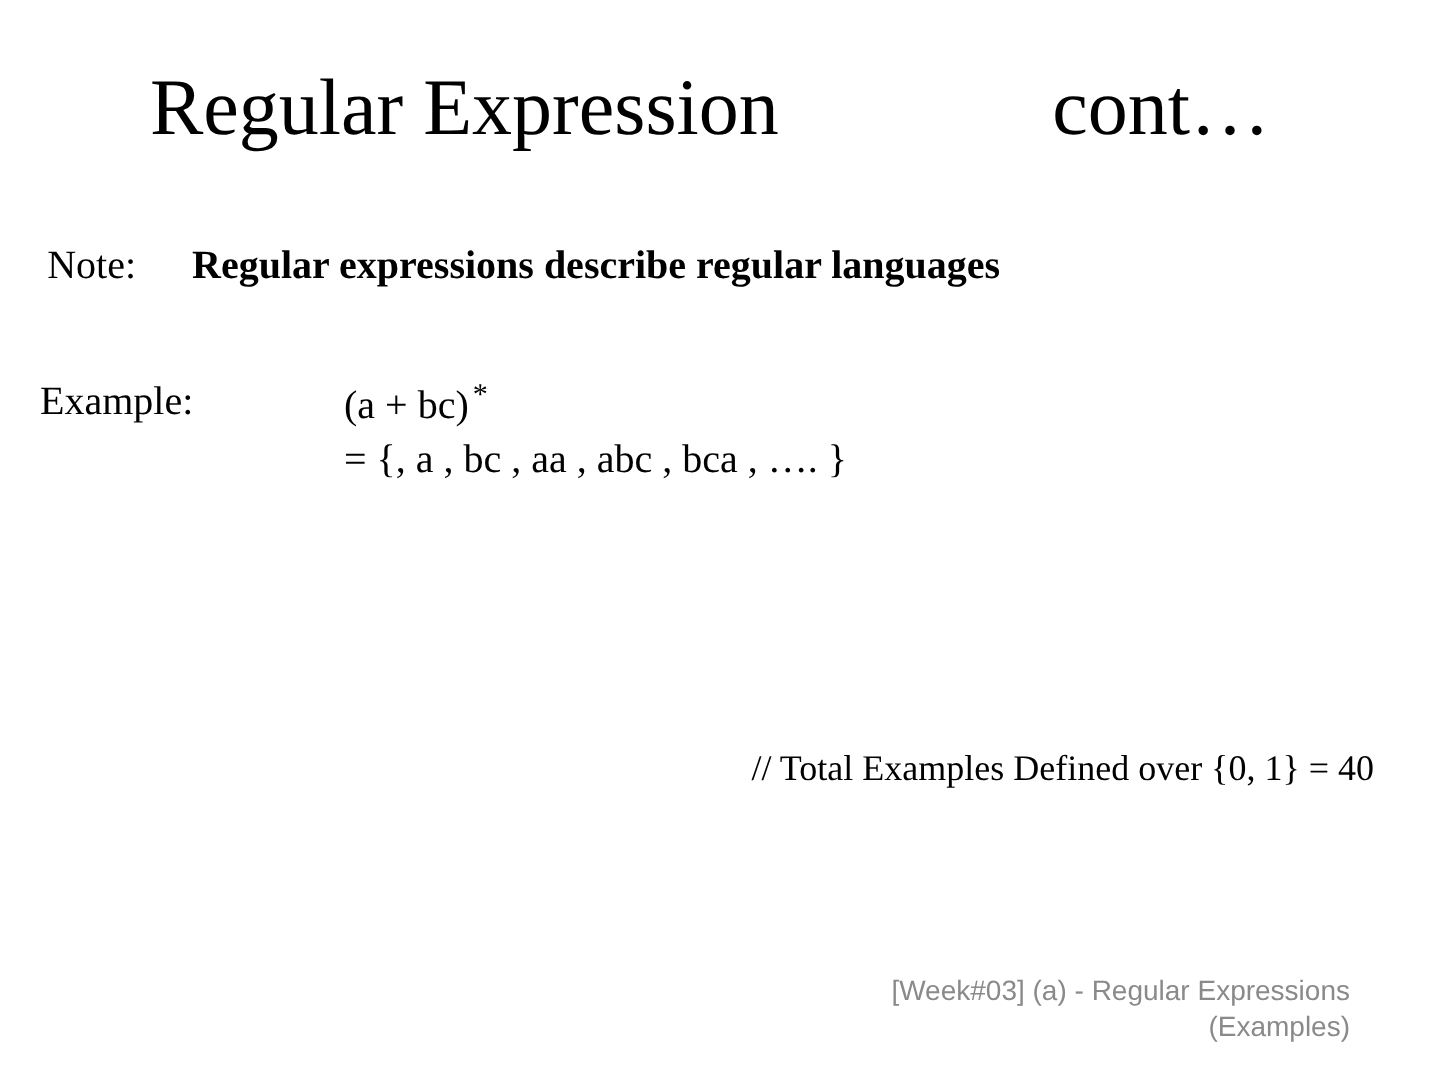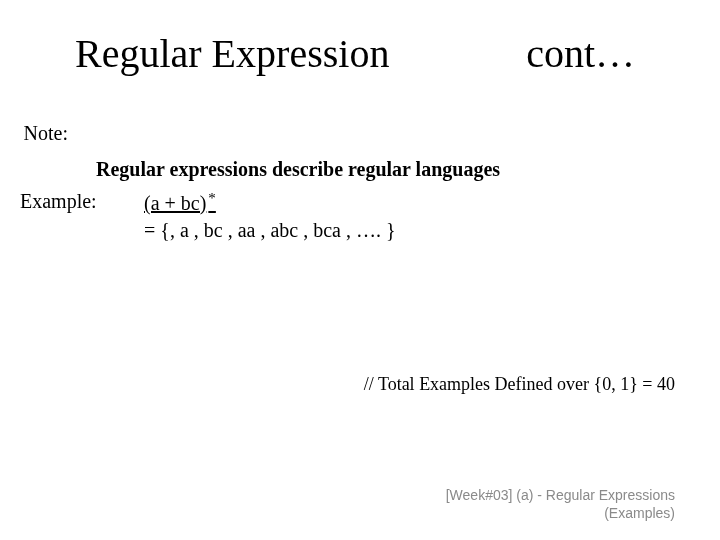--- a/index.html
+++ b/index.html
@@ -40,55 +40,53 @@
     font-size: 20px;
     display: flex;
     gap: 28px;
   }
   .note-label {
     min-width: 48px;
     text-align: right;
   }
   .note-text {
     font-weight: bold;
-    margin-top: 36px;
   }
   .example-row {
     position: absolute;
     top: 190px;
     left: 20px;
     width: 680px;
     font-size: 20px;
     display: flex;
-    gap: 44px;
+    gap: 72px;
     align-items: flex-start;
   }
   .example-label {
     min-width: 80px;
   }
   .example-body {
     line-height: 1.35;
   }
   .expr-star {
     position: relative;
-    text-decoration: underline;
   }
   .expr-star .star {
     position: relative;
     top: -0.5em;
     font-size: 0.75em;
     margin-left: 2px;
   }
   .comment {
     position: absolute;
     top: 374px;
     left: 0;
     width: 720px;
     text-align: right;
-    padding-right: 45px;
+    padding-right: 33px;
     box-sizing: border-box;
     font-size: 18px;
     color: #000;
   }
   .footer {
     position: absolute;
     bottom: 18px;
     right: 45px;
     width: 260px;
     font-family: Arial, Helvetica, sans-serif;

